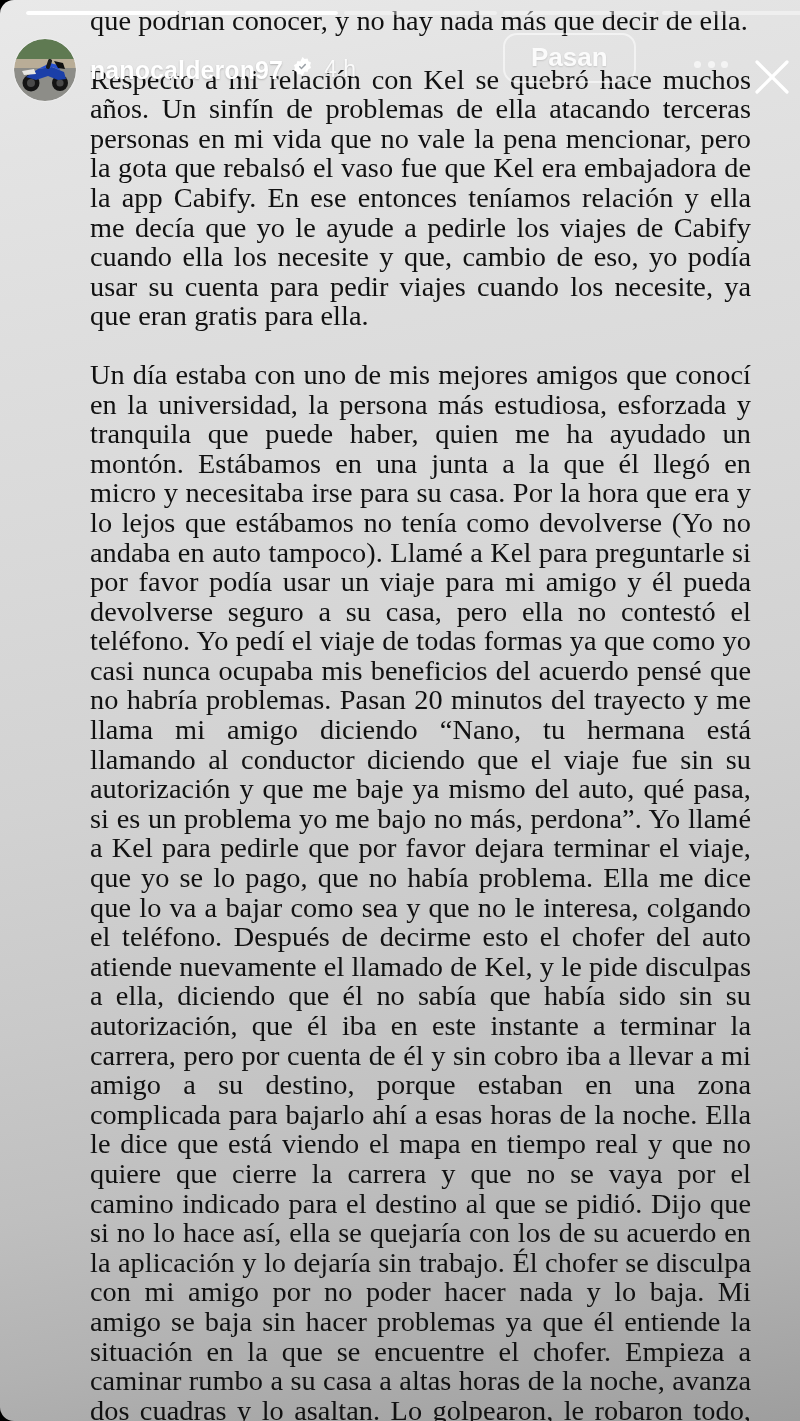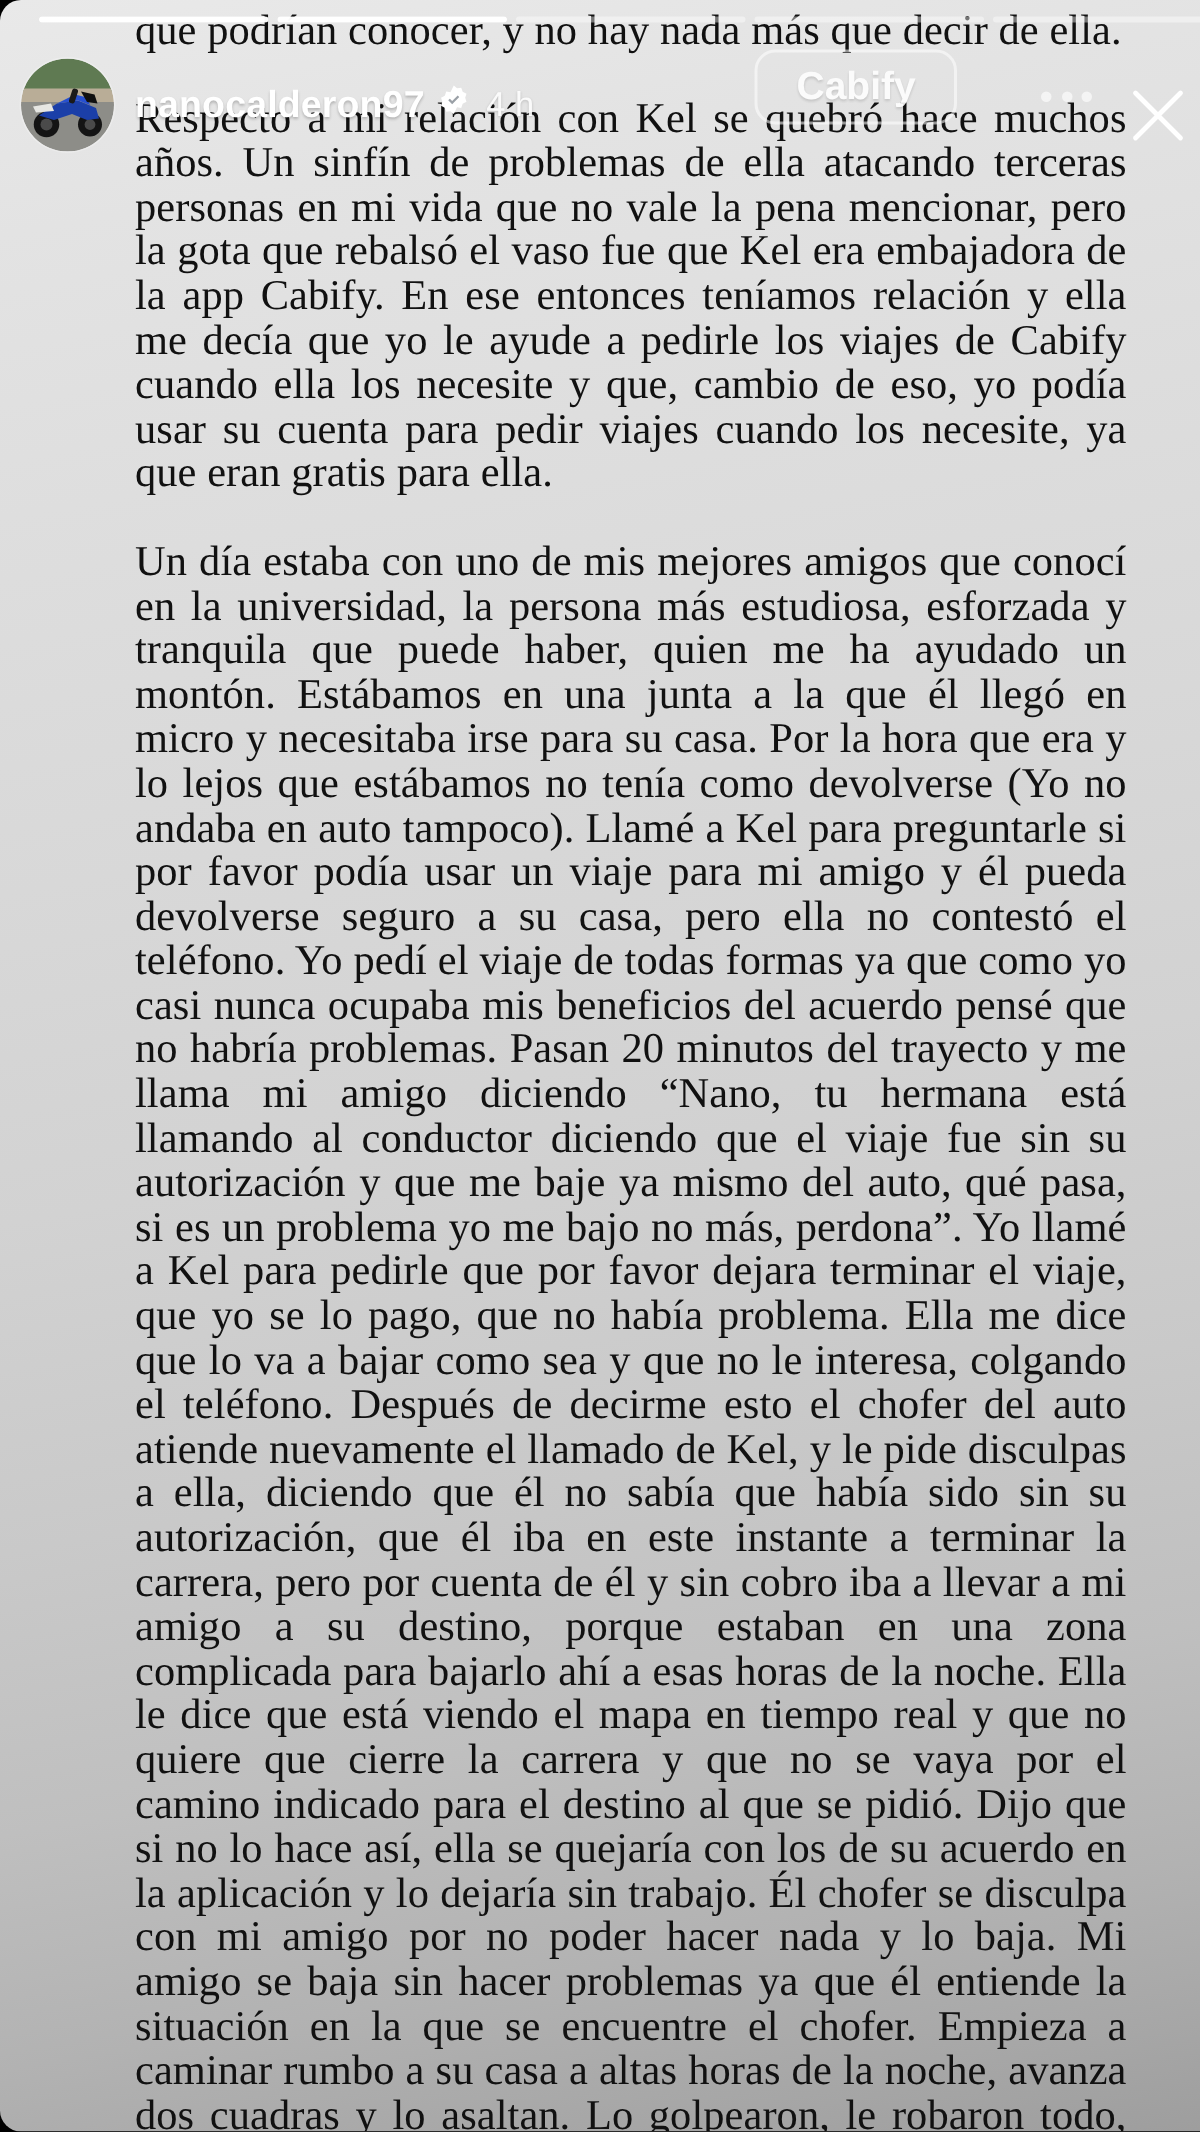--- a/index.html
+++ b/index.html
@@ -236,21 +236,21 @@
       <span class="username">nanocalderon97</span>
       <svg class="verified-badge" viewBox="0 0 24 24" xmlns="http://www.w3.org/2000/svg">
         <path fill="#ffffff" d="M12 1.2l2.5 2.1 3.2-.5 1.1 3.1 2.9 1.5-1 3.1 1 3.1-2.9 1.5-1.1 3.1-3.2-.5L12 22.8l-2.5-2.1-3.2.5-1.1-3.1L2.3 16.6l1-3.1-1-3.1 2.9-1.5 1.1-3.1 3.2.5z"></path>
         <path fill="#9aa0a6" d="M10.8 15.4l-3-3 1.2-1.2 1.8 1.8 4.2-4.3 1.2 1.2z"></path>
       </svg>
       <span class="timestamp">4 h</span>
     </div>
 
     <div class="header-spacer"></div>
 
-    <div class="follow-button">Cabify</div>
+    <div class="follow-button">Pasan</div>
 
     <div class="more-dots">
       <span></span>
         <span></span>
         <span></span>
     </div>
 
     <div class="close-button">
       <svg viewBox="0 0 44 44" xmlns="http://www.w3.org/2000/svg">
         <line x1="7" y1="7" x2="37" y2="37" stroke="#ffffff" stroke-width="3.2" stroke-linecap="round"></line>

